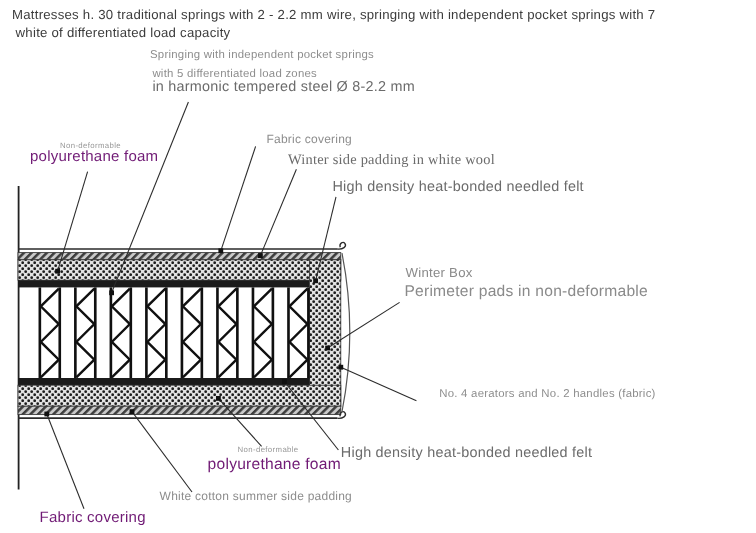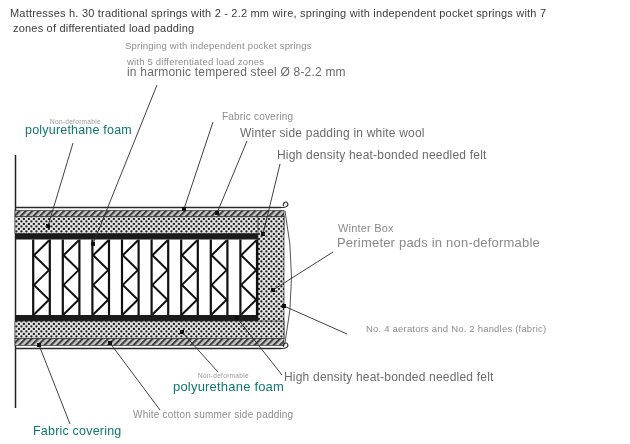--- a/index.html
+++ b/index.html
@@ -4,42 +4,42 @@
 <style>
   html,body{margin:0;padding:0;background:#ffffff;}
   #stage{
     position:relative;width:548px;height:444px;background:#ffffff;overflow:hidden;
     font-family:"Liberation Sans","DejaVu Sans",sans-serif;
   }
   .lbl{position:absolute;white-space:nowrap;letter-spacing:.2px;line-height:1.1;}
   .title{color:#3c3c3c;font-size:11px;}
   .gray-s{color:#8d8d8d;font-size:9.5px;}
   .gray-m{color:#8a8a8a;font-size:12px;}
-  .gray-l{color:#0f766e;font-size:12.5px;}
+  .gray-l{color:#701a75;font-size:12.5px;}
   .dark-m{color:#6b6b6b;font-size:12px;}
   .tiny{color:#979797;font-size:6.5px;letter-spacing:.3px;}
   svg{position:absolute;left:0;top:0;}
 </style>
 </head>
 <body>
 
 <div id="stage">
 
   <div class="lbl title" style="left:10px;top:7px;">Mattresses h. 30 traditional springs with 2 - 2.2 mm wire, springing with independent pocket springs with 7</div>
-  <div class="lbl title" style="left:13px;top:22px;">zones of differentiated load padding</div>
+  <div class="lbl title" style="left:13px;top:22px;">white of differentiated load capacity</div>
 
   <div class="lbl gray-s" style="left:125px;top:41px;">Springing with independent pocket springs</div>
   <div class="lbl gray-s" style="left:127px;top:57px;">with 5 differentiated load zones</div>
   <div class="lbl dark-m" style="left:127px;top:66px;">in harmonic tempered steel Ø 8-2.2 mm</div>
 
   <div class="lbl tiny" style="left:50px;top:118px;">Non-deformable</div>
   <div class="lbl gray-l" style="left:25px;top:124px;">polyurethane foam</div>
 
   <div class="lbl gray-s" style="left:222px;top:111px;font-size:10px;">Fabric covering</div>
-  <div class="lbl dark-m" style="left:240px;top:127px;">Winter side padding in white wool</div>
+  <div class="lbl dark-m" style="left:240px;top:127px;font-family:Liberation Serif, serif;">Winter side padding in white wool</div>
   <div class="lbl dark-m" style="left:277px;top:149px;">High density heat-bonded needled felt</div>
 
   <div class="lbl gray-m" style="left:338px;top:222px;font-size:11px;">Winter Box</div>
   <div class="lbl gray-m" style="left:337px;top:236px;font-size:13px;">Perimeter pads in non-deformable</div>
   <div class="lbl gray-s" style="left:366px;top:324px;">No. 4 aerators and No. 2 handles (fabric)</div>
 
   <div class="lbl dark-m" style="left:284px;top:371px;">High density heat-bonded needled felt</div>
   <div class="lbl tiny" style="left:198px;top:372px;">Non-deformable</div>
   <div class="lbl gray-l" style="left:173px;top:380px;font-size:13px;">polyurethane foam</div>
   <div class="lbl gray-s" style="left:133px;top:409px;font-size:10px;">White cotton summer side padding</div>

